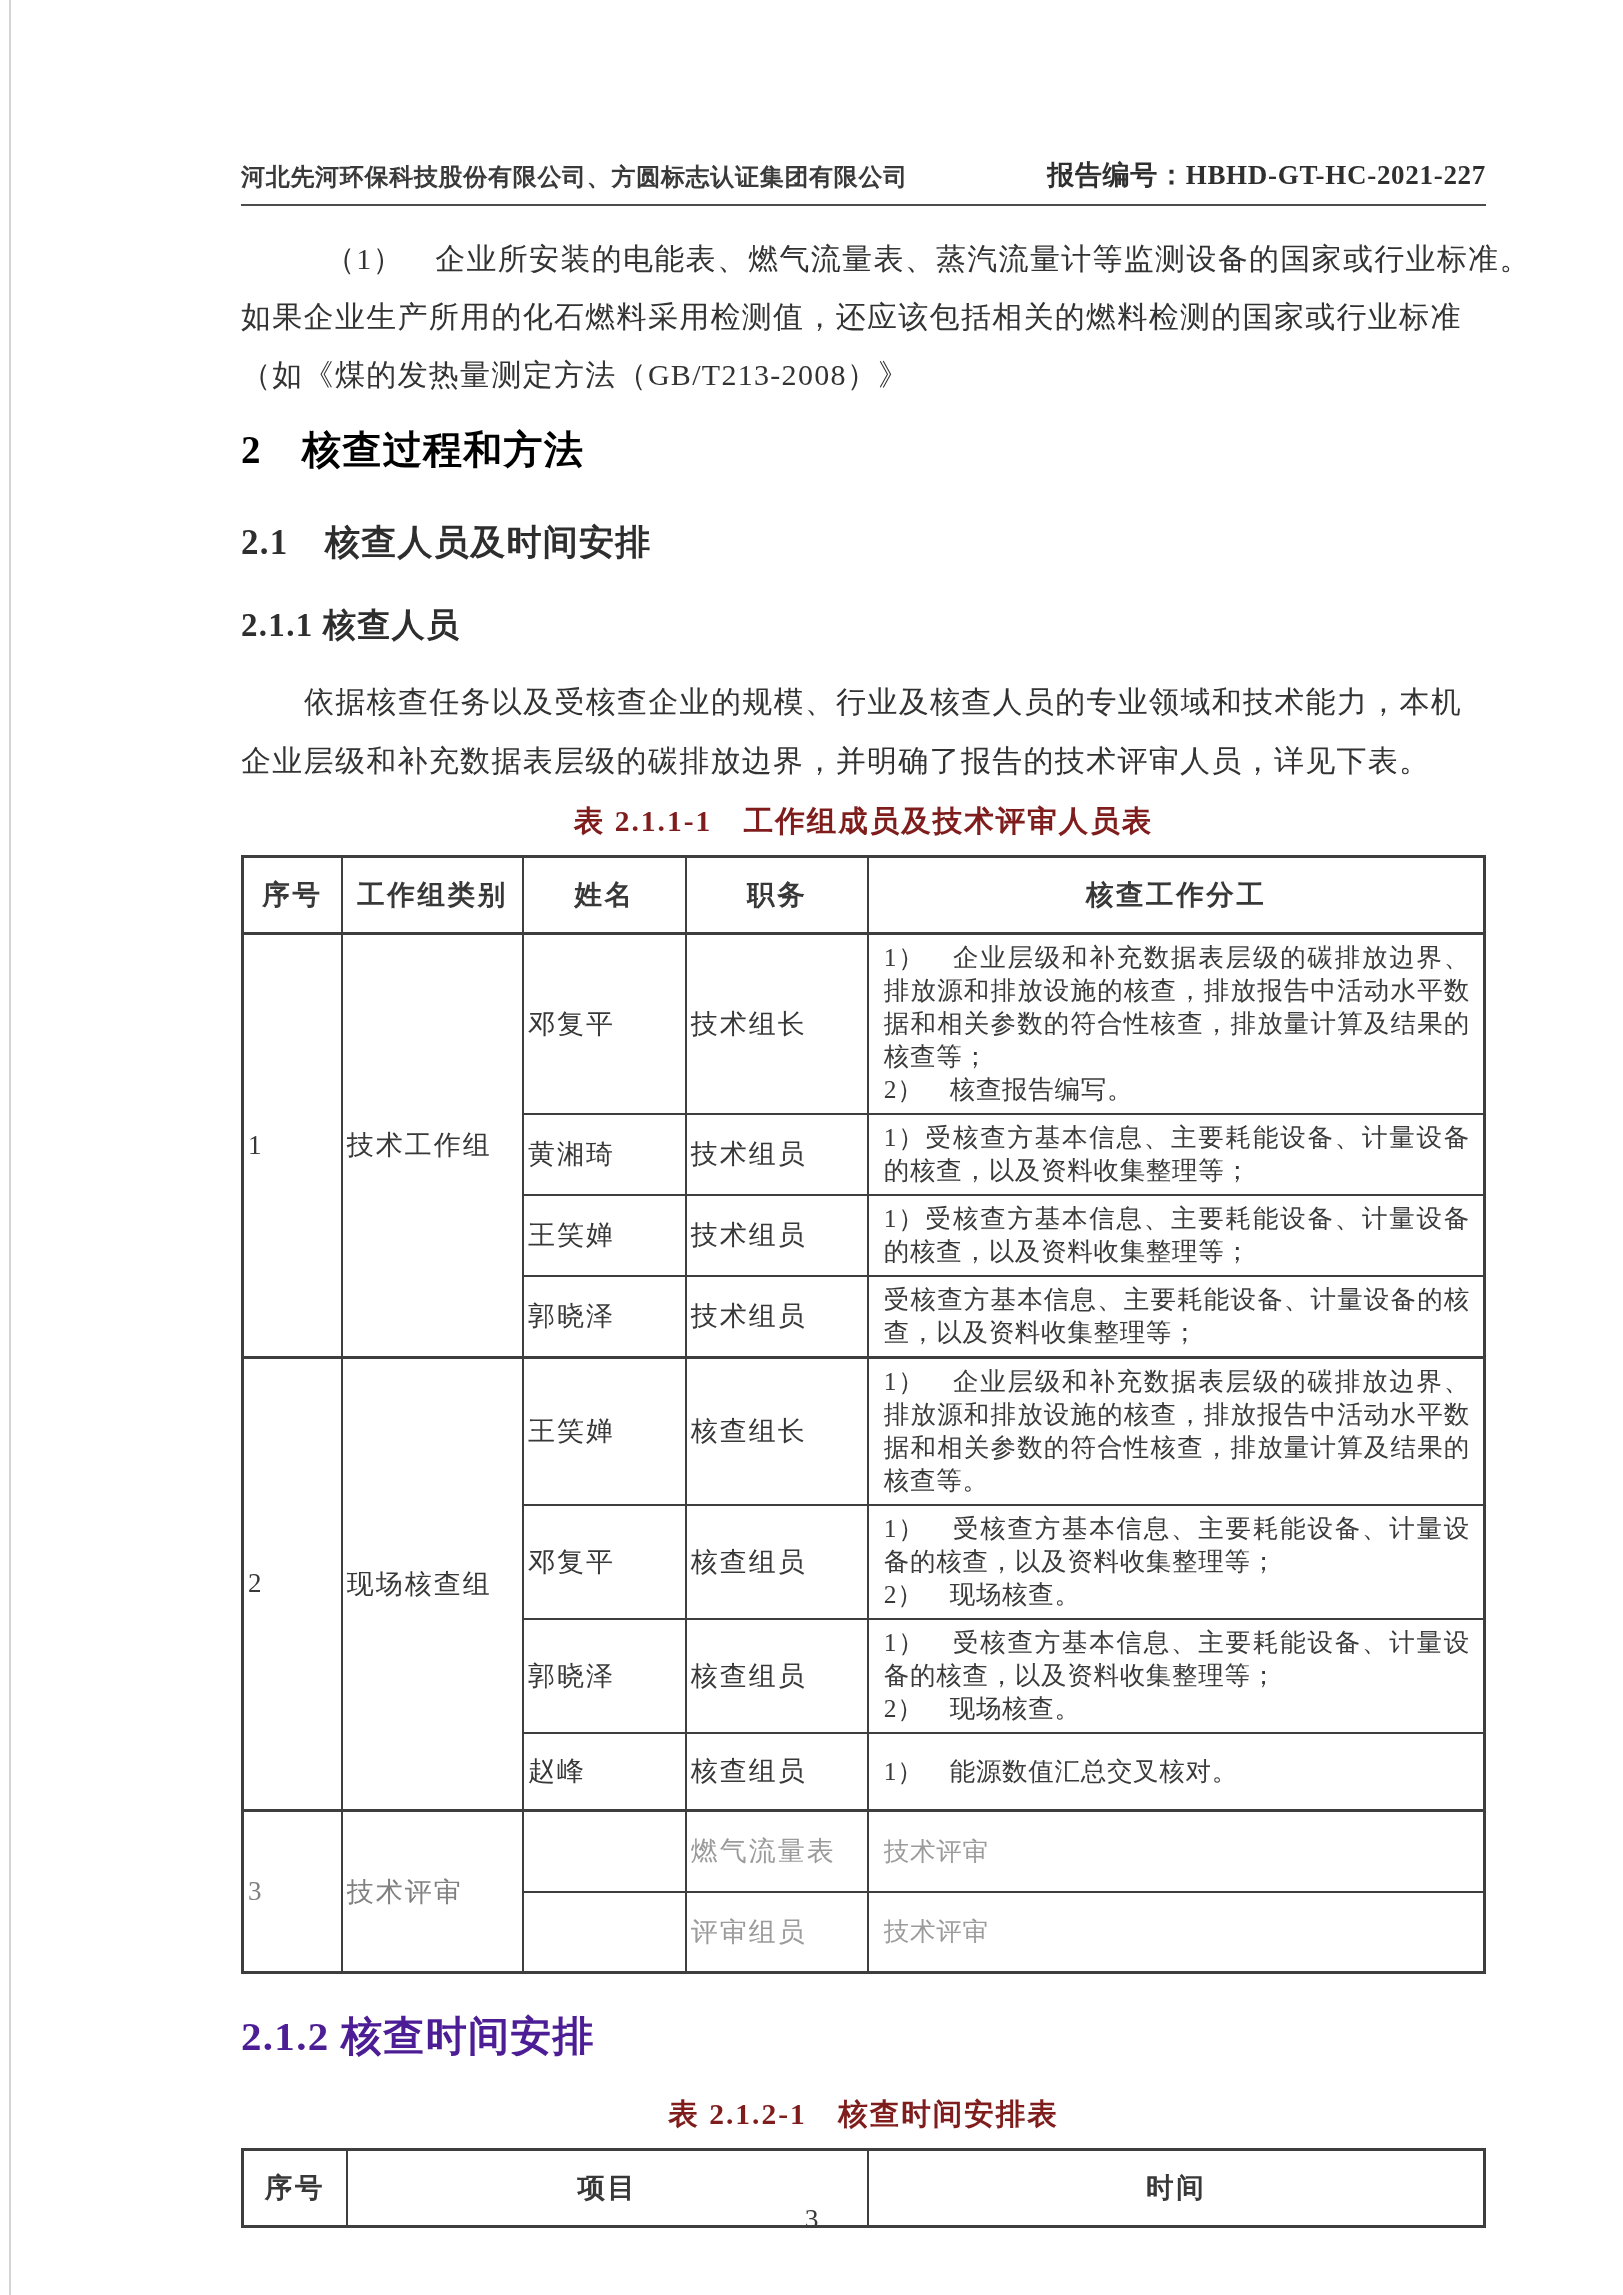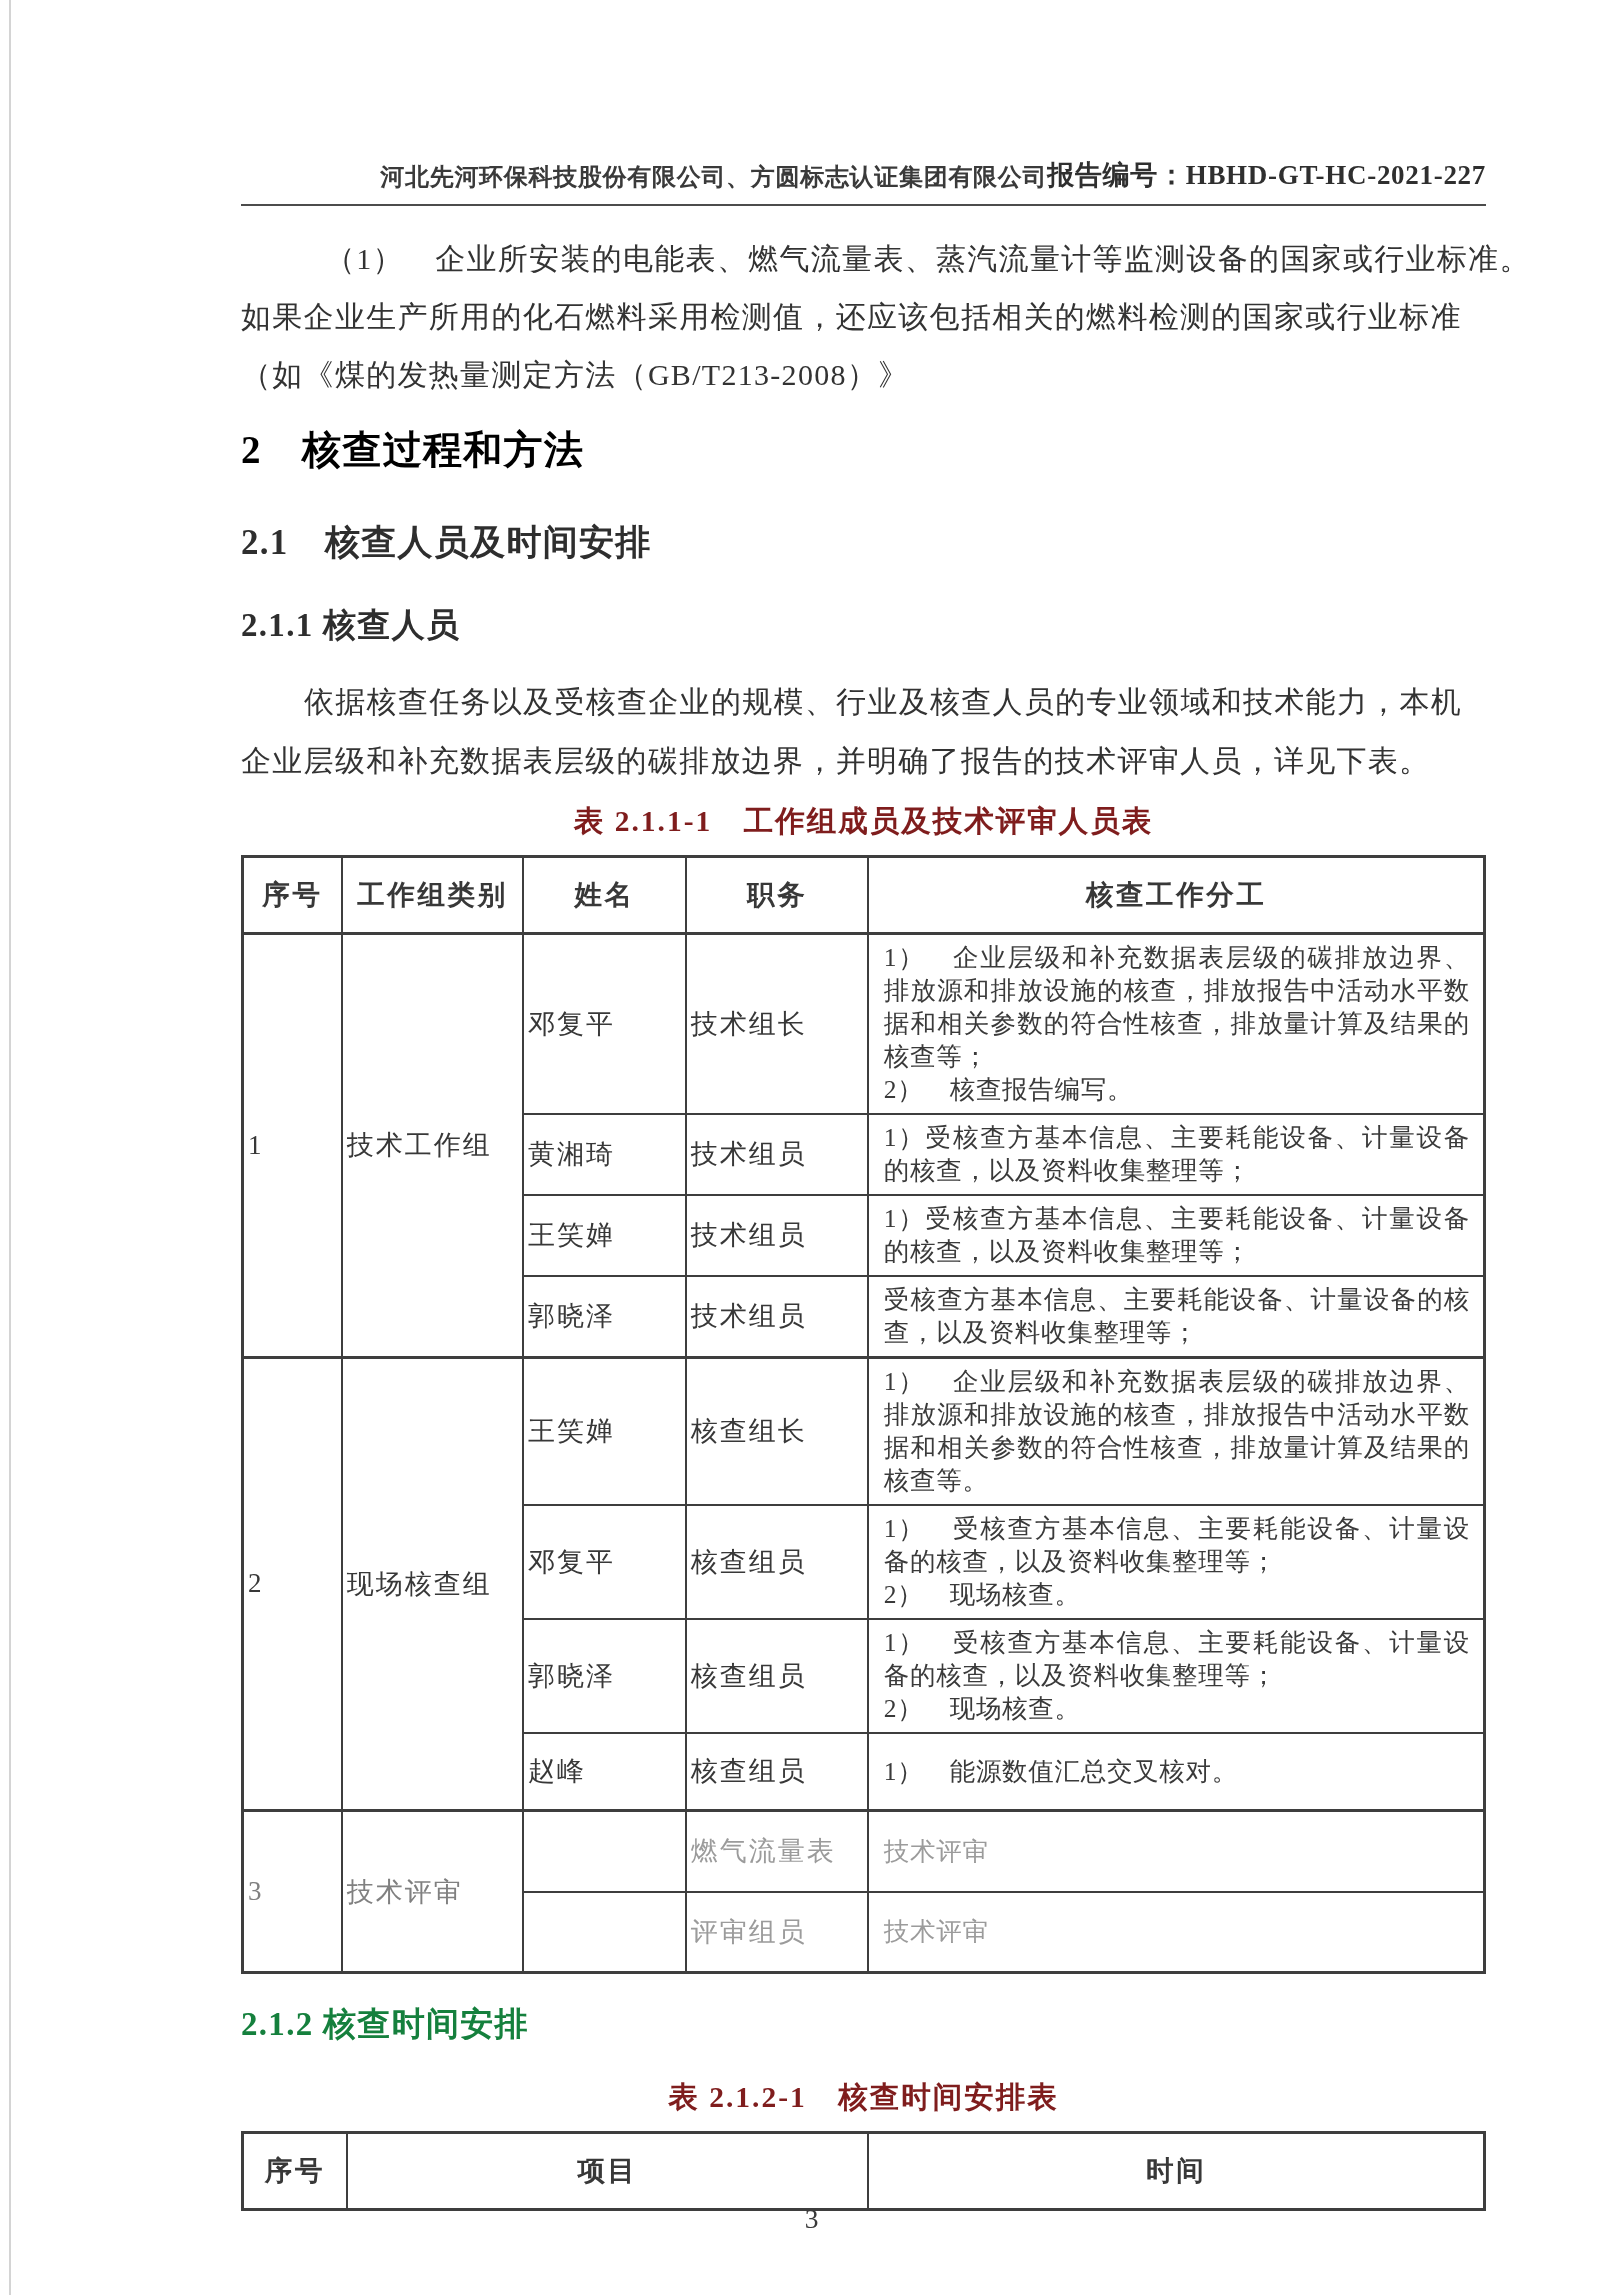--- a/index.html
+++ b/index.html
@@ -19,21 +19,21 @@
   .scan-edge {
     position: absolute;
     left: 9.2px; top: 0; bottom: 0;
     width: 2px;
     background: #d4d4d4;
   }
 
   
   .doc-header {
     display: flex;
-    justify-content: flex-end;
+    justify-content: space-between;
     align-items: flex-end;
   }
   .doc-header .company {
     font-size: 24px;
     font-weight: bold;
     letter-spacing: 0.7px;
     color: #3a3a3a;
   }
   .doc-header .report-no {
     font-size: 27px;
@@ -135,24 +135,24 @@
     letter-spacing: 0.7px;
   }
   tr.group-start td { border-top-width: 3.3px; }
   tr.short-row td { height: 78px; }
   tr.review-row td { height: 81px; }
   .faint-dark  { color: #808080 !important; }
   .faint { color: #9b9b9b !important; }
   .faint .duty-line, td.faint .duty-line { color: #9b9b9b; text-align: left; }
 
   .h212 {
-    margin-top: 28px;
-    font-size: 33px;
-    font-weight: bold;
-    color: #15803d;
+    margin-top: 35px;
+    font-size: 41px;
+    font-weight: bold;
+    color: #4c1d95;
     letter-spacing: 1.3px;
   }
   .caption2 { margin-top: 31px; }
 
   table.grid2 th { border-top-width: 3.3px; }
 
   .page-number {
     position: absolute;
     left: 0; right: 0;
     bottom: 60px;

